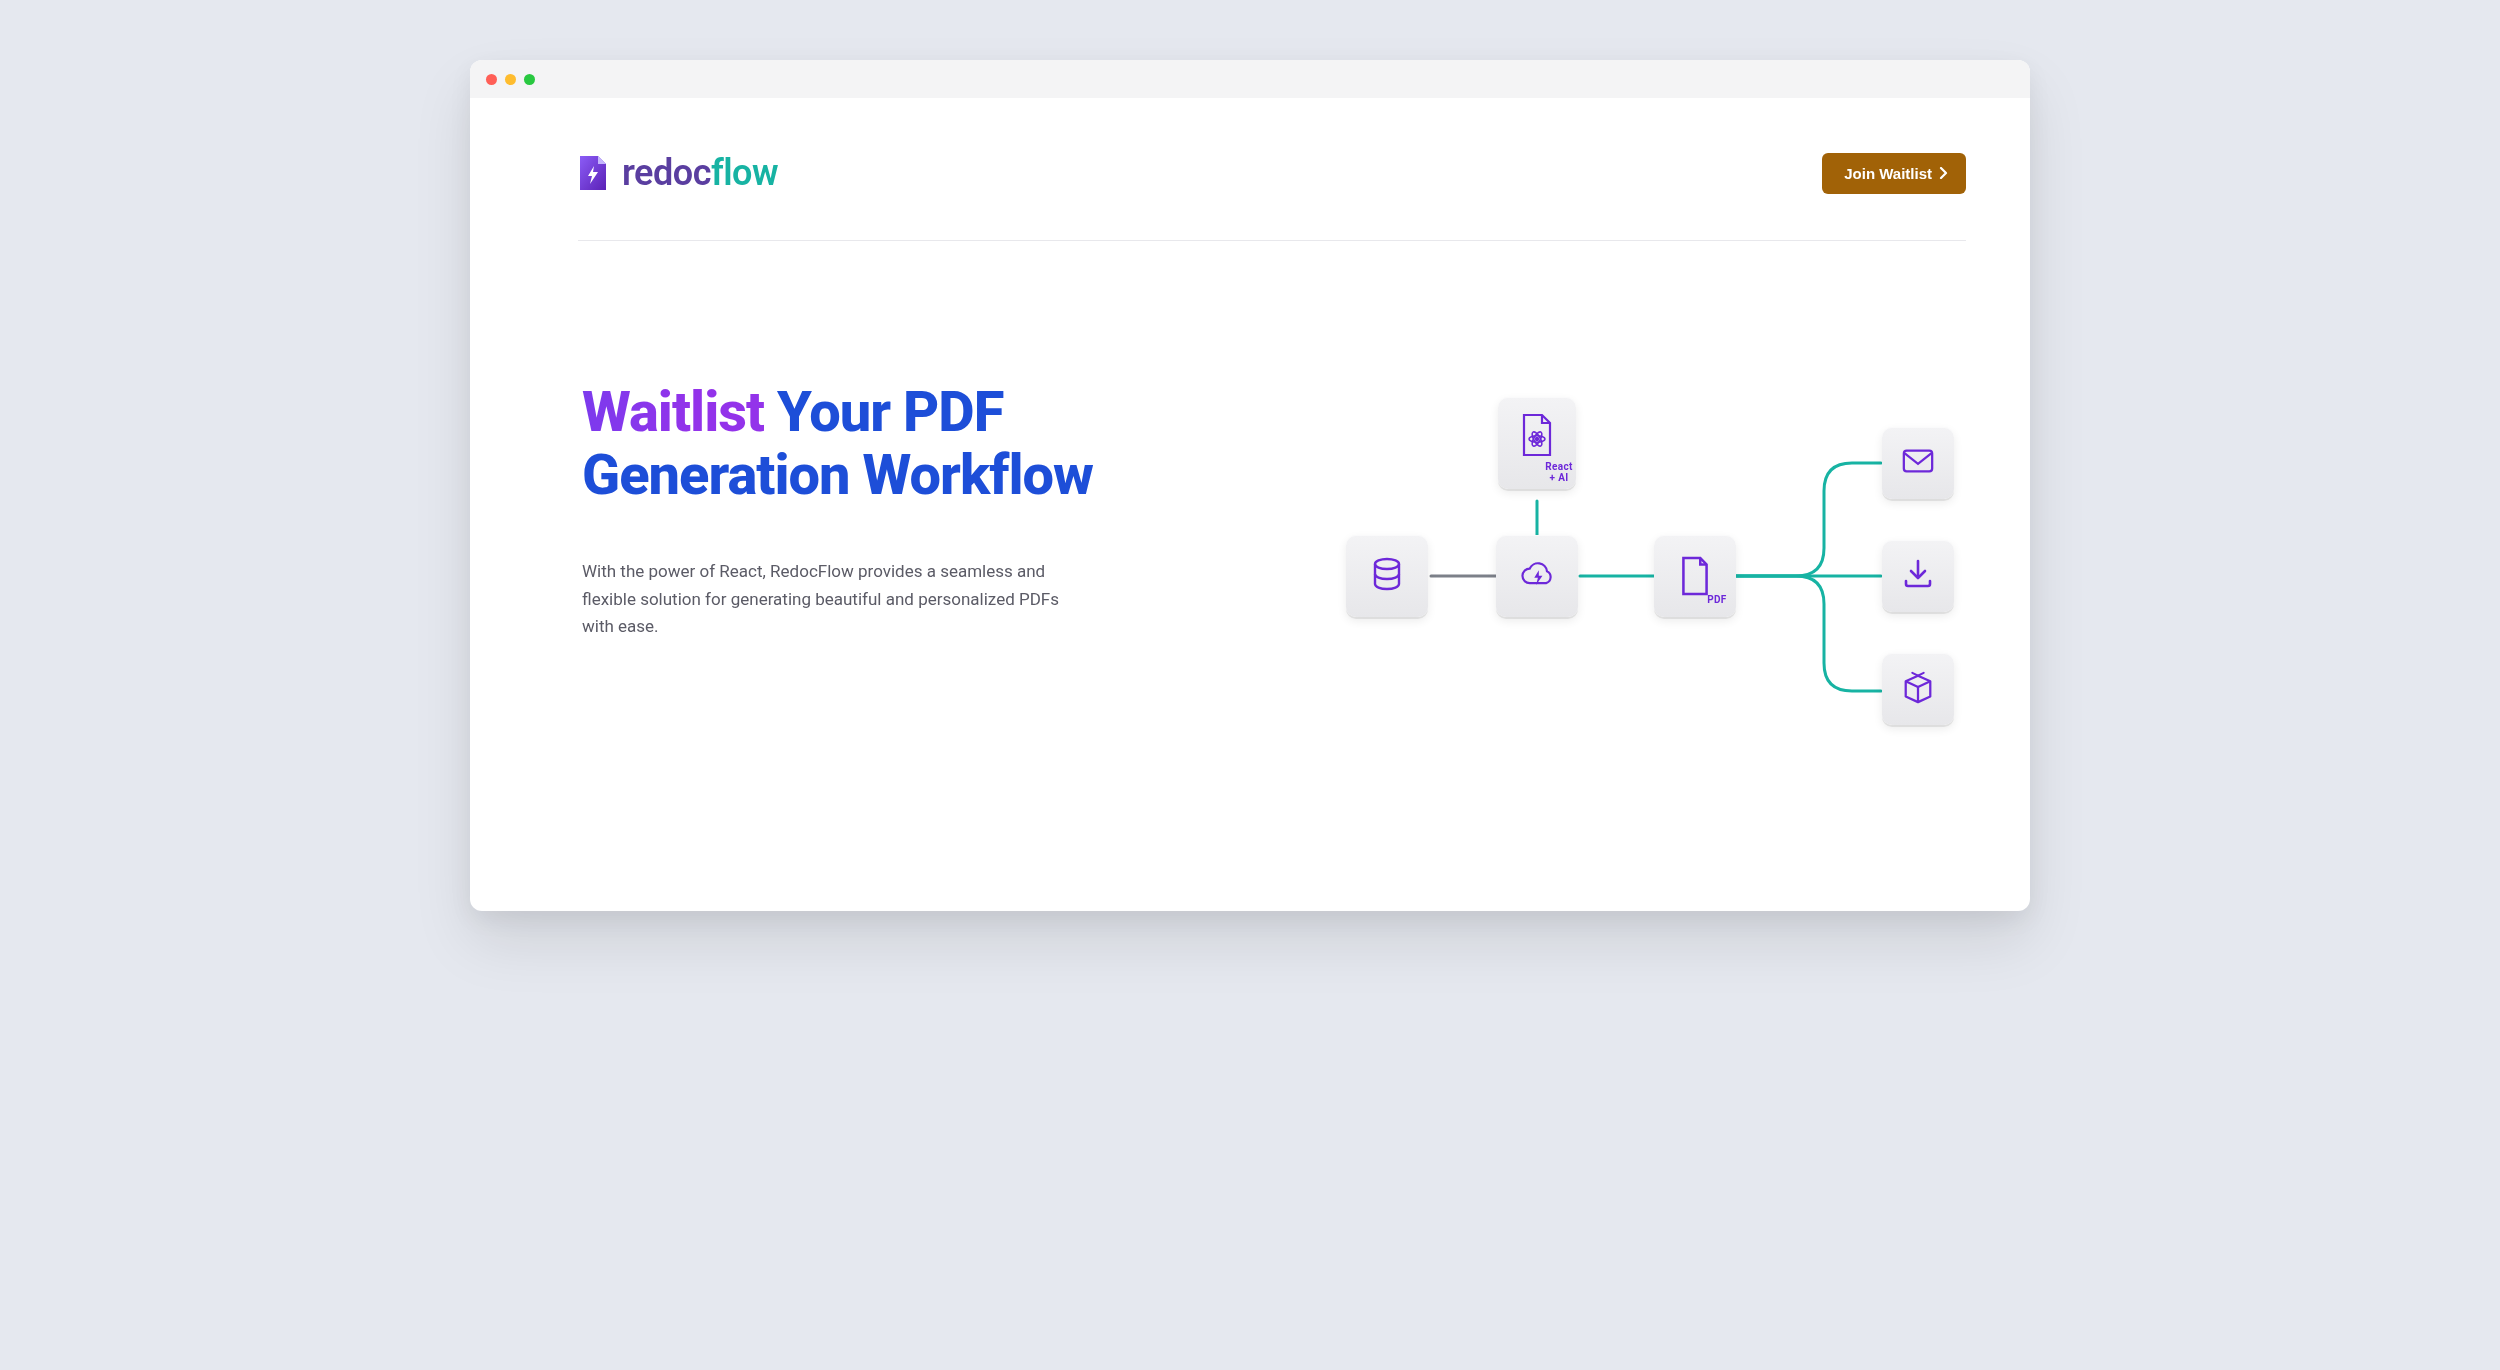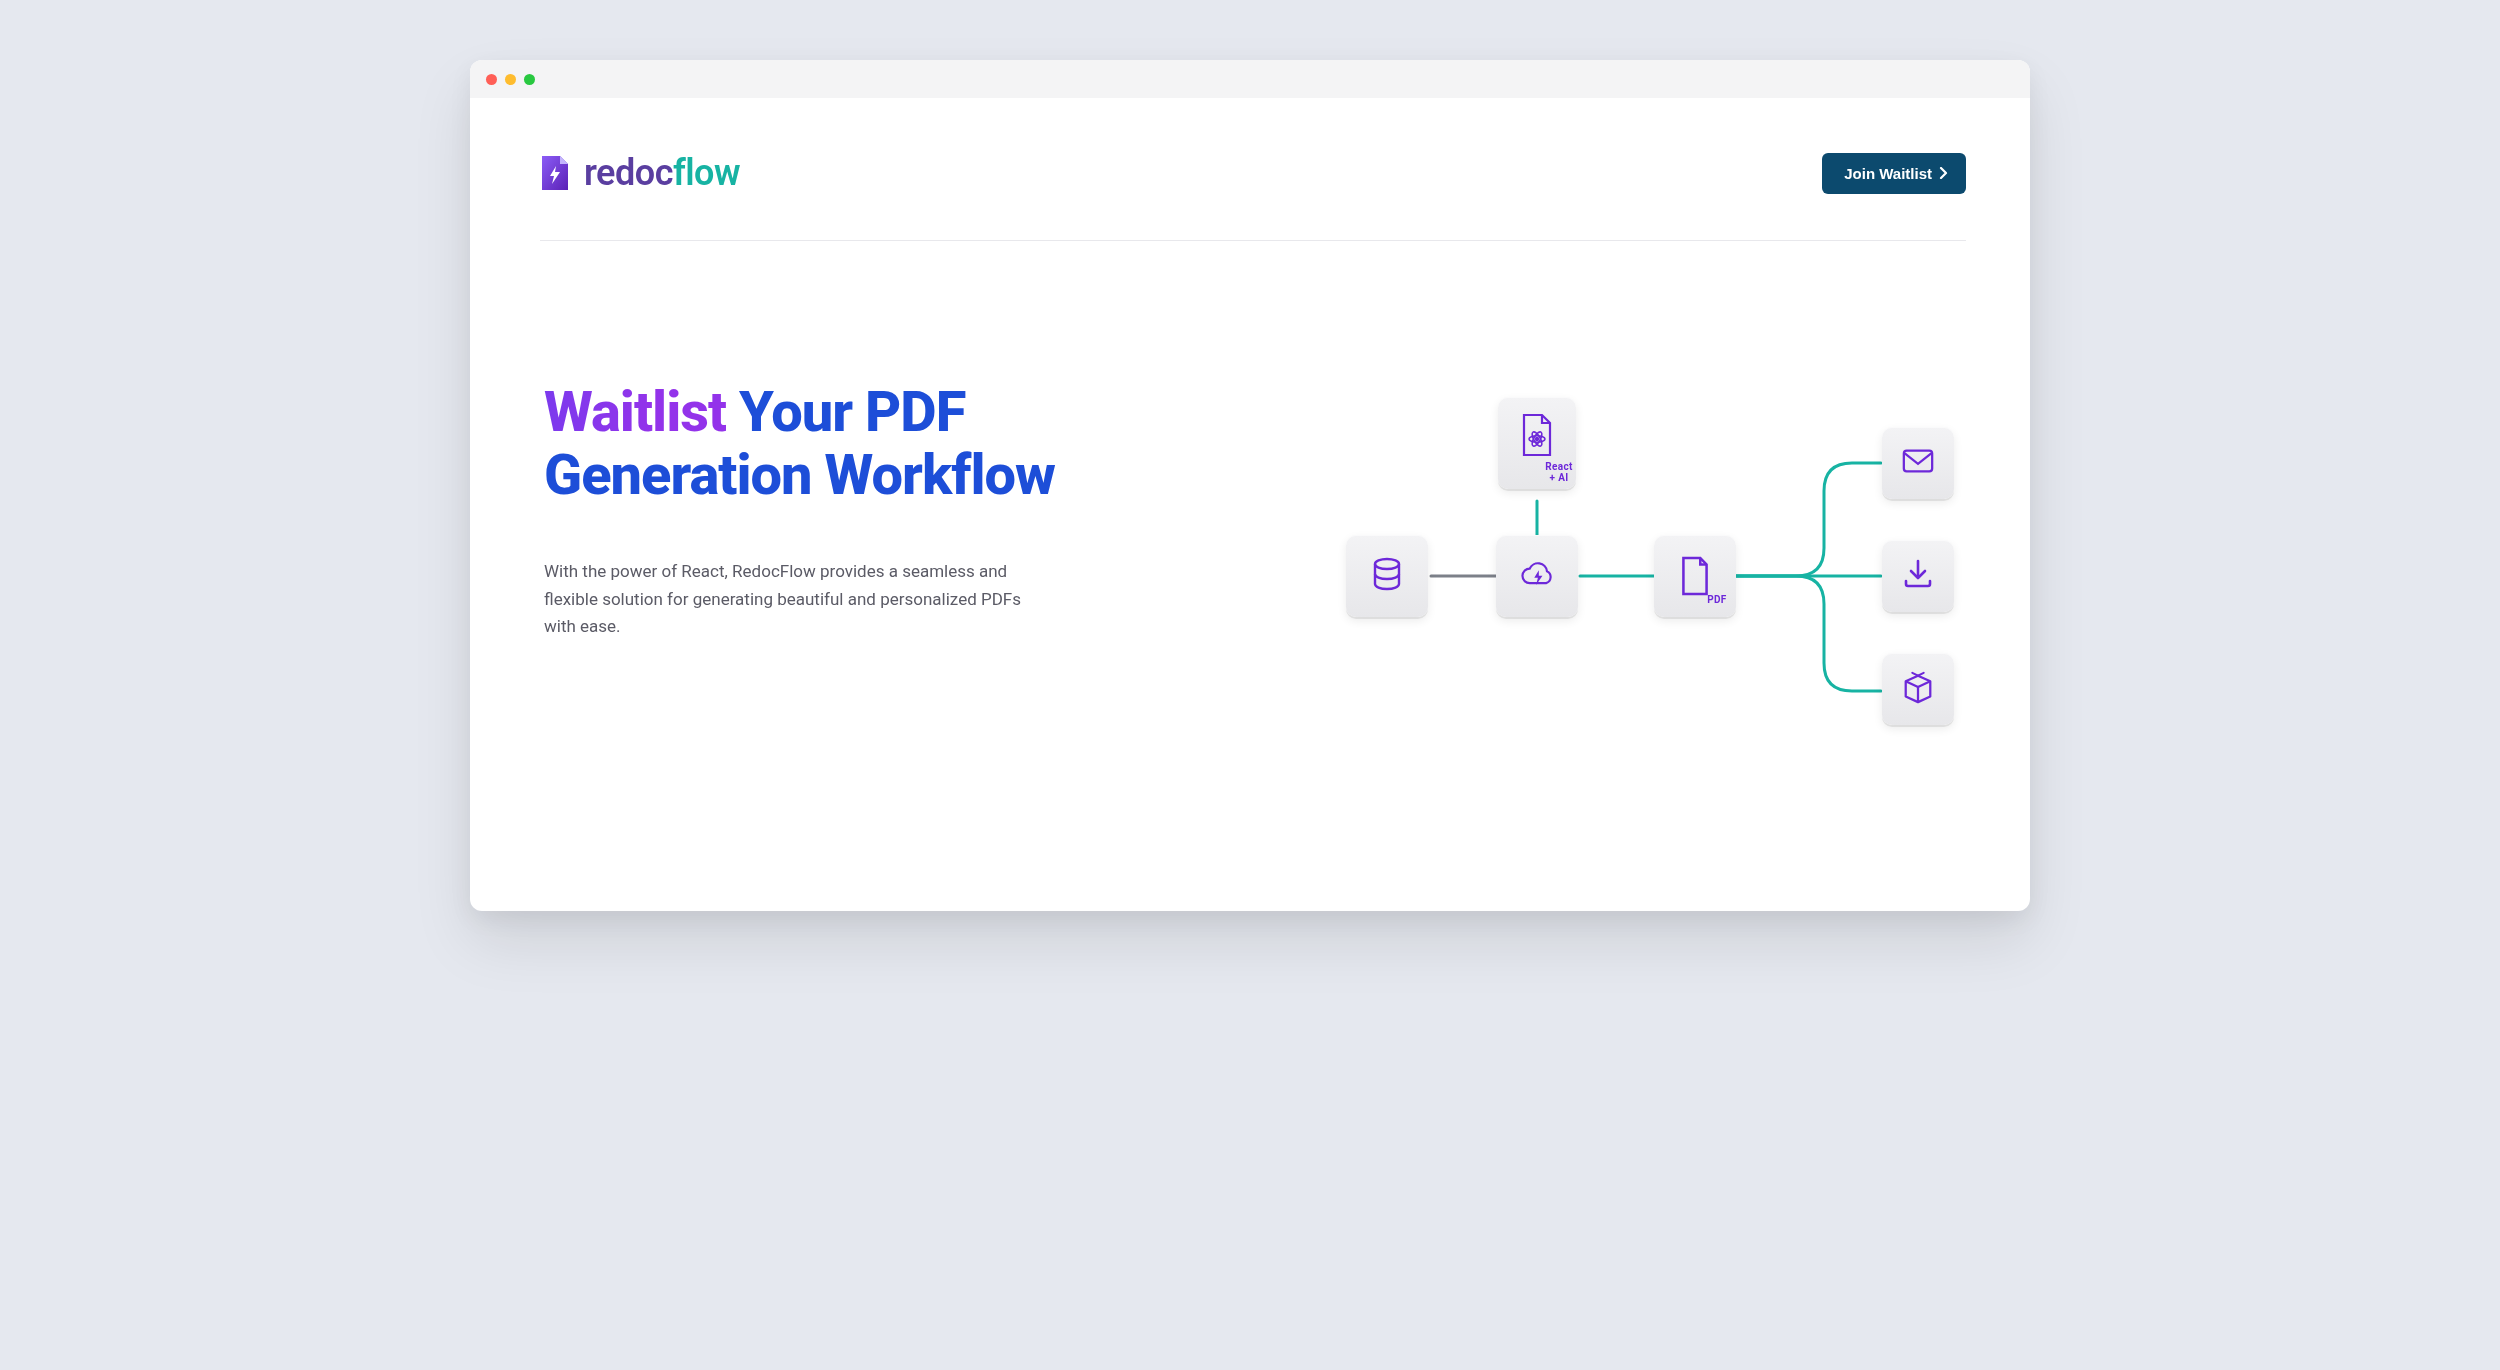--- a/index.html
+++ b/index.html
@@ -29,42 +29,42 @@
     padding: 0 16px;
     gap: 8px;
   }
   .traffic-dot { width: 11px; height: 11px; border-radius: 50%; }
   .dot-red   { background:#ff5f57; }
   .dot-yellow{ background:#febc2e; }
   .dot-green { background:#28c840; }
 
   
   .page {
-    padding: 54px 64px 110px 70px;
+    padding: 54px 64px 110px 108px;
   }
   .header {
     display: flex;
     align-items: center;
     justify-content: space-between;
     padding-bottom: 46px;
     border-bottom: 1px solid #e8e8ec;
   }
 
   
   .logo { display: flex; align-items: center; gap: 14px; }
   .logo-mark svg { display:block; }
   .logo-text {
     font-size: 36px; font-weight: 600; letter-spacing: -0.5px;
     color: #5a3ea0;
   }
   .logo-text .flow { color: #17b3a3; font-weight: 600; }
 
   
   .cta {
-    background: #0c4a6e;
+    background: #a16207;
     color: #fff;
     border: none;
     border-radius: 6px;
     padding: 12px 18px 12px 22px;
     font-size: 15px;
     font-weight: 700;
     display: inline-flex;
     align-items: center;
     gap: 6px;
     cursor: pointer;

